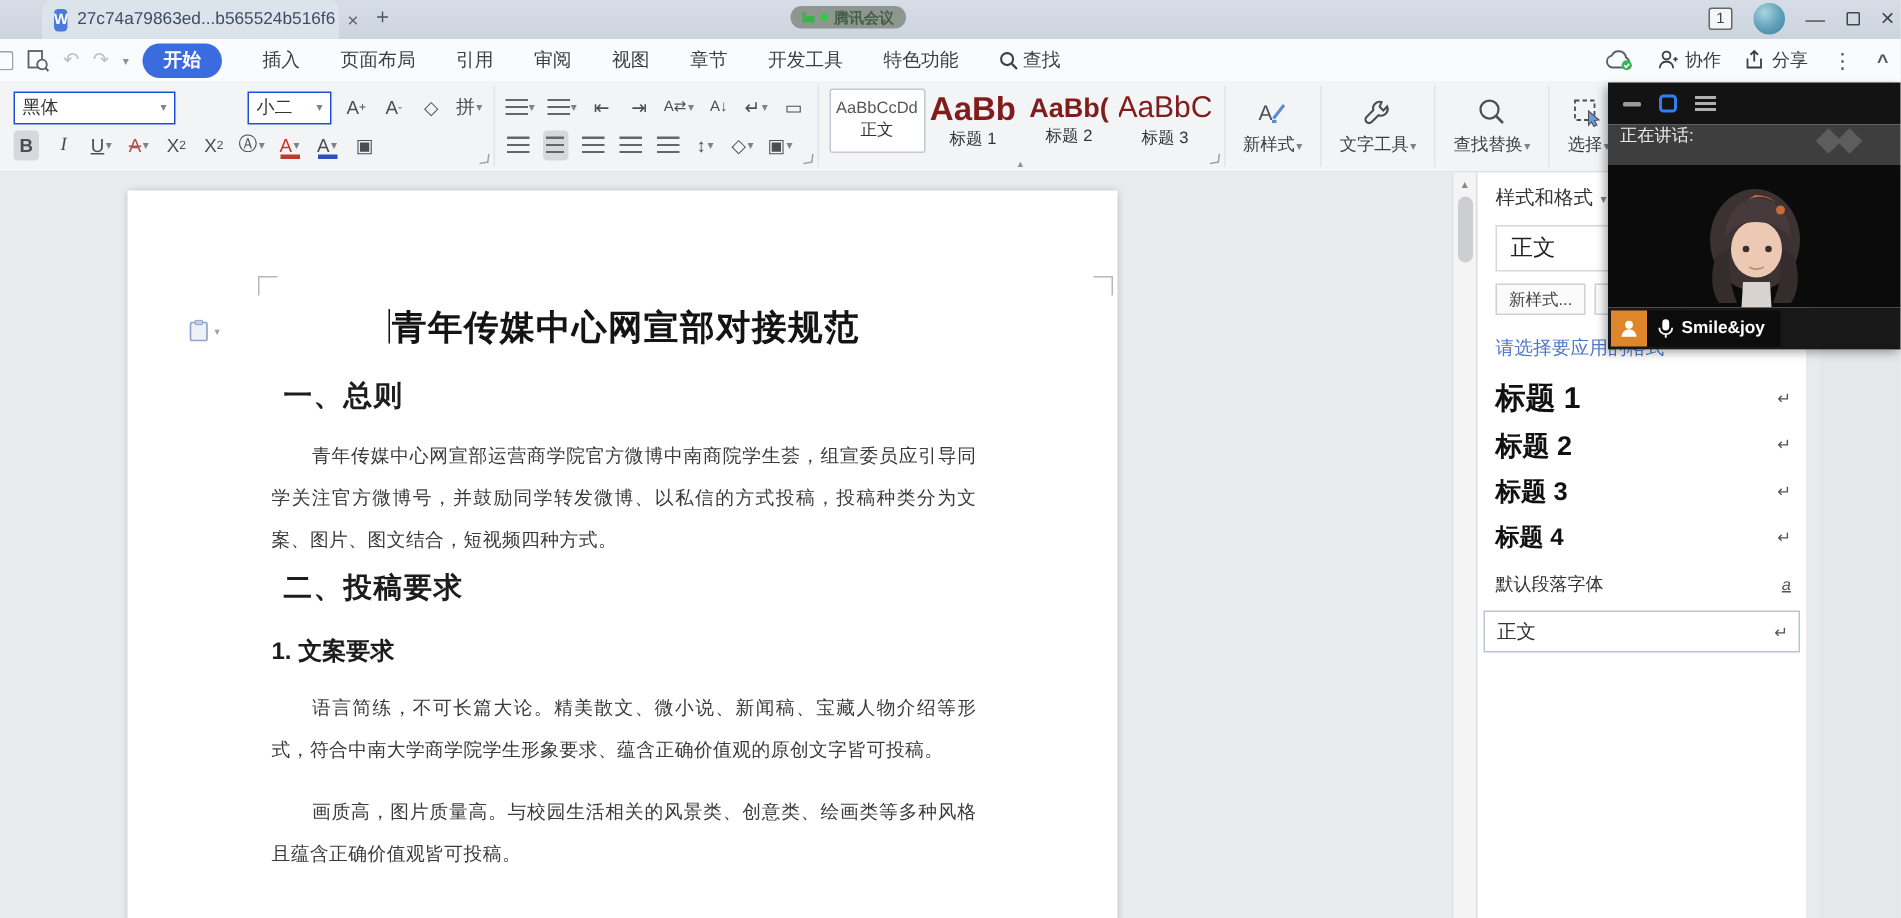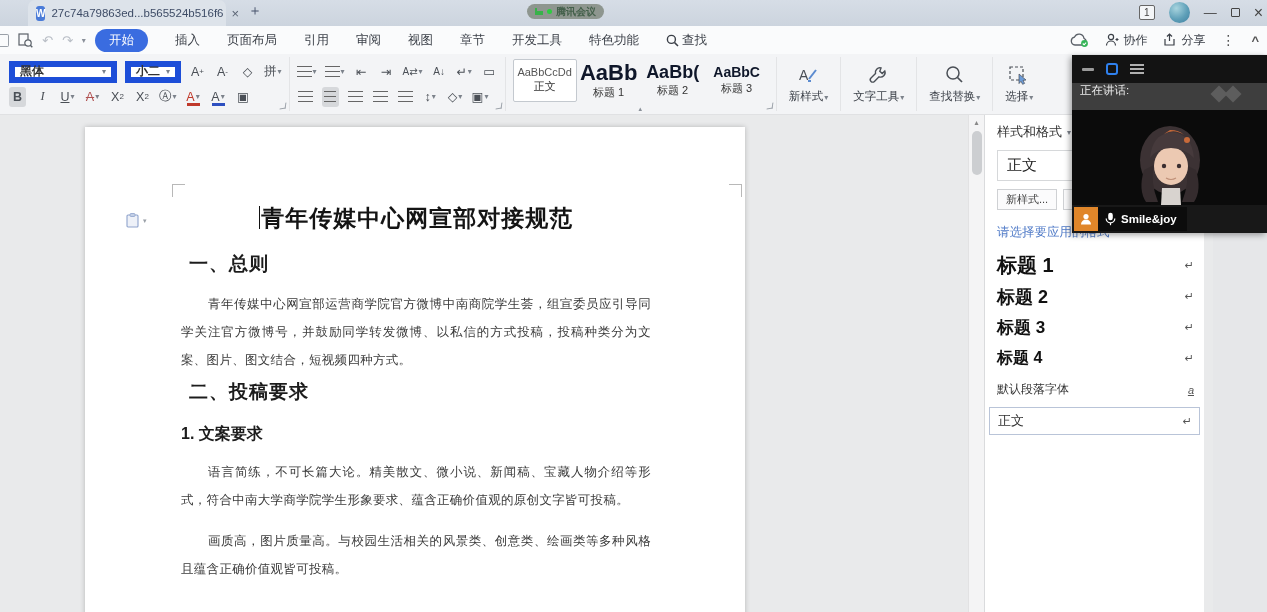--- a/index.html
+++ b/index.html
@@ -33,50 +33,50 @@
 
   
   .menubar { position:absolute; left:0; top:26px; width:1267px; height:28px; background:#fafbfc;
     display:flex; align-items:center; }
   .qa { display:flex; align-items:center; gap:9px; padding-left:2px; width:95px; }
   .qa .cuticon { width:10px; height:13px; border:1px solid #9aa0a8; border-left:none; border-radius:0 2px 2px 0; margin-left:-3px; }
   .qa svg { display:block; }
   .dim { color:#b9bec6; font-size:13px; }
   .qacaret { font-size:8px; color:#8a9099; }
   .rtabs { display:flex; align-items:center; gap:27px; font-size:12.5px; color:#3a3f47; }
-  .rtab-active { background:#3a6ce0; color:#fff; border-radius:12px; padding:3px 14px; font-weight:normal; }
+  .rtab-active { background:#3a6ce0; color:#fff; border-radius:12px; padding:3px 14px; font-weight:bold; }
   .findtab { display:flex; align-items:center; gap:3px; }
   .mb-right { position:absolute; right:8px; top:0; height:28px; display:flex; align-items:center;
     gap:16px; font-size:12px; color:#3a3f47; }
   .mb-right .grp { display:flex; align-items:center; gap:4px; }
 
   
   .toolbar { position:absolute; left:0; top:54px; width:1267px; height:61px; background:#f3f4f6;
     border-bottom:1px solid #e0e1e3; display:flex; align-items:stretch; padding:3px 0 3px 2px; }
   .tgroup { display:flex; flex-direction:column; justify-content:space-between; padding:2px 7px; position:relative; }
   .tgroup + .tgroup { border-left:1px solid #e3e4e6; }
   .trow { display:flex; align-items:center; gap:8px; height:25px; }
-  .combo { display:flex; align-items:center; justify-content:space-between; border:6px solid #1d4ed8;
-    background:#fff; height:22px; padding:0 5px; font-size:12px; color:#333;font-weight:bold; }
-  .cfont { width:108px; } .csize { width:56px; }
+  .combo { display:flex; align-items:center; justify-content:space-between; border:1px solid #1d4ed8;
+    background:#fff; height:22px; padding:0 5px; font-size:12px; color:#333; }
+  .cfont { width:108px; } .csize { width:56px;margin-left:40px; }
   .ico { font-size:12.5px; color:#4a4f56; min-width:17px; height:20px; display:inline-flex;
     align-items:center; justify-content:center; position:relative; } .ico sup,.ico sub{ font-size:8px; }
   .caret { font-size:8px; color:#7c828b; margin-left:1px; }
   .pressed { background:#d6d8db; border-radius:3px; }
   .ubar::after { content:""; position:absolute; left:2px; right:2px; bottom:1px; height:3px; background:currentColor; }
   .ured { color:#c0392b !important; } .ublu::after { background:#2d4fc0; }
   .bars { width:15px; height:11px; background:repeating-linear-gradient(#666 0 1.4px, transparent 1.4px 4.8px); }
   .bars.c { width:12px; } 
   .launcher { position:absolute; right:3px; bottom:2px; width:6px; height:6px;
     border-right:1.4px solid #9aa0a8; border-bottom:1.4px solid #9aa0a8; transform:skew(-8deg,-8deg); }
   .gal { display:flex; align-items:stretch; }
   .gbox { width:64px; display:flex; flex-direction:column; align-items:center; justify-content:center;
     overflow:hidden; border:1px solid transparent; padding:1px 2px; }
   .gbox.sel { border-color:#c4c9cf; background:#fff; border-radius:2px; }
-  .gprev { white-space:nowrap; color:#0f172a; line-height:1.05; }
+  .gprev { white-space:nowrap; color:#7f1d1d; line-height:1.05; }
   .glab { font-size:11px; color:#333; margin-top:1px; white-space:nowrap; }
   .galscroll { display:flex; flex-direction:column; justify-content:space-between; padding:3px 2px; color:#8a9099; font-size:7px; }
   .bigbtn { display:flex; flex-direction:column; align-items:center; justify-content:center; gap:4px;
     padding:0 12px; font-size:11.5px; color:#3a3f47; }
   .bigbtn svg { display:block; }
 
   
   .workspace { position:absolute; left:0; top:115px; width:1267px; height:497px; background:#e9eaeb; }
   .page { position:absolute; left:85px; top:12px; width:660px; height:600px; background:#fff;
     box-shadow:0 0 5px rgba(0,0,0,.22); }
@@ -348,21 +348,21 @@
       </div>
       <div class="gbox">
         <span class="gprev" style="font-size:22px;font-weight:bold">AaBb</span>
         <span class="glab">标题 1</span>
       </div>
       <div class="gbox">
         <span class="gprev" style="font-size:18px;font-weight:bold">AaBb(</span>
         <span class="glab">标题 2</span>
       </div>
       <div class="gbox">
-        <span class="gprev" style="font-size:14px;font-weight:bold">AaBbC</span>
+        <span class="gprev" style="font-size:20px;font-weight:normal">AaBbC</span>
         <span class="glab">标题 3</span>
       </div>
     </div>
     <div class="galscroll">
       <span>▴</span>
       <span>▾</span>
       <span>≡</span>
     </div>
     <span class="launcher"></span>
   </div>

